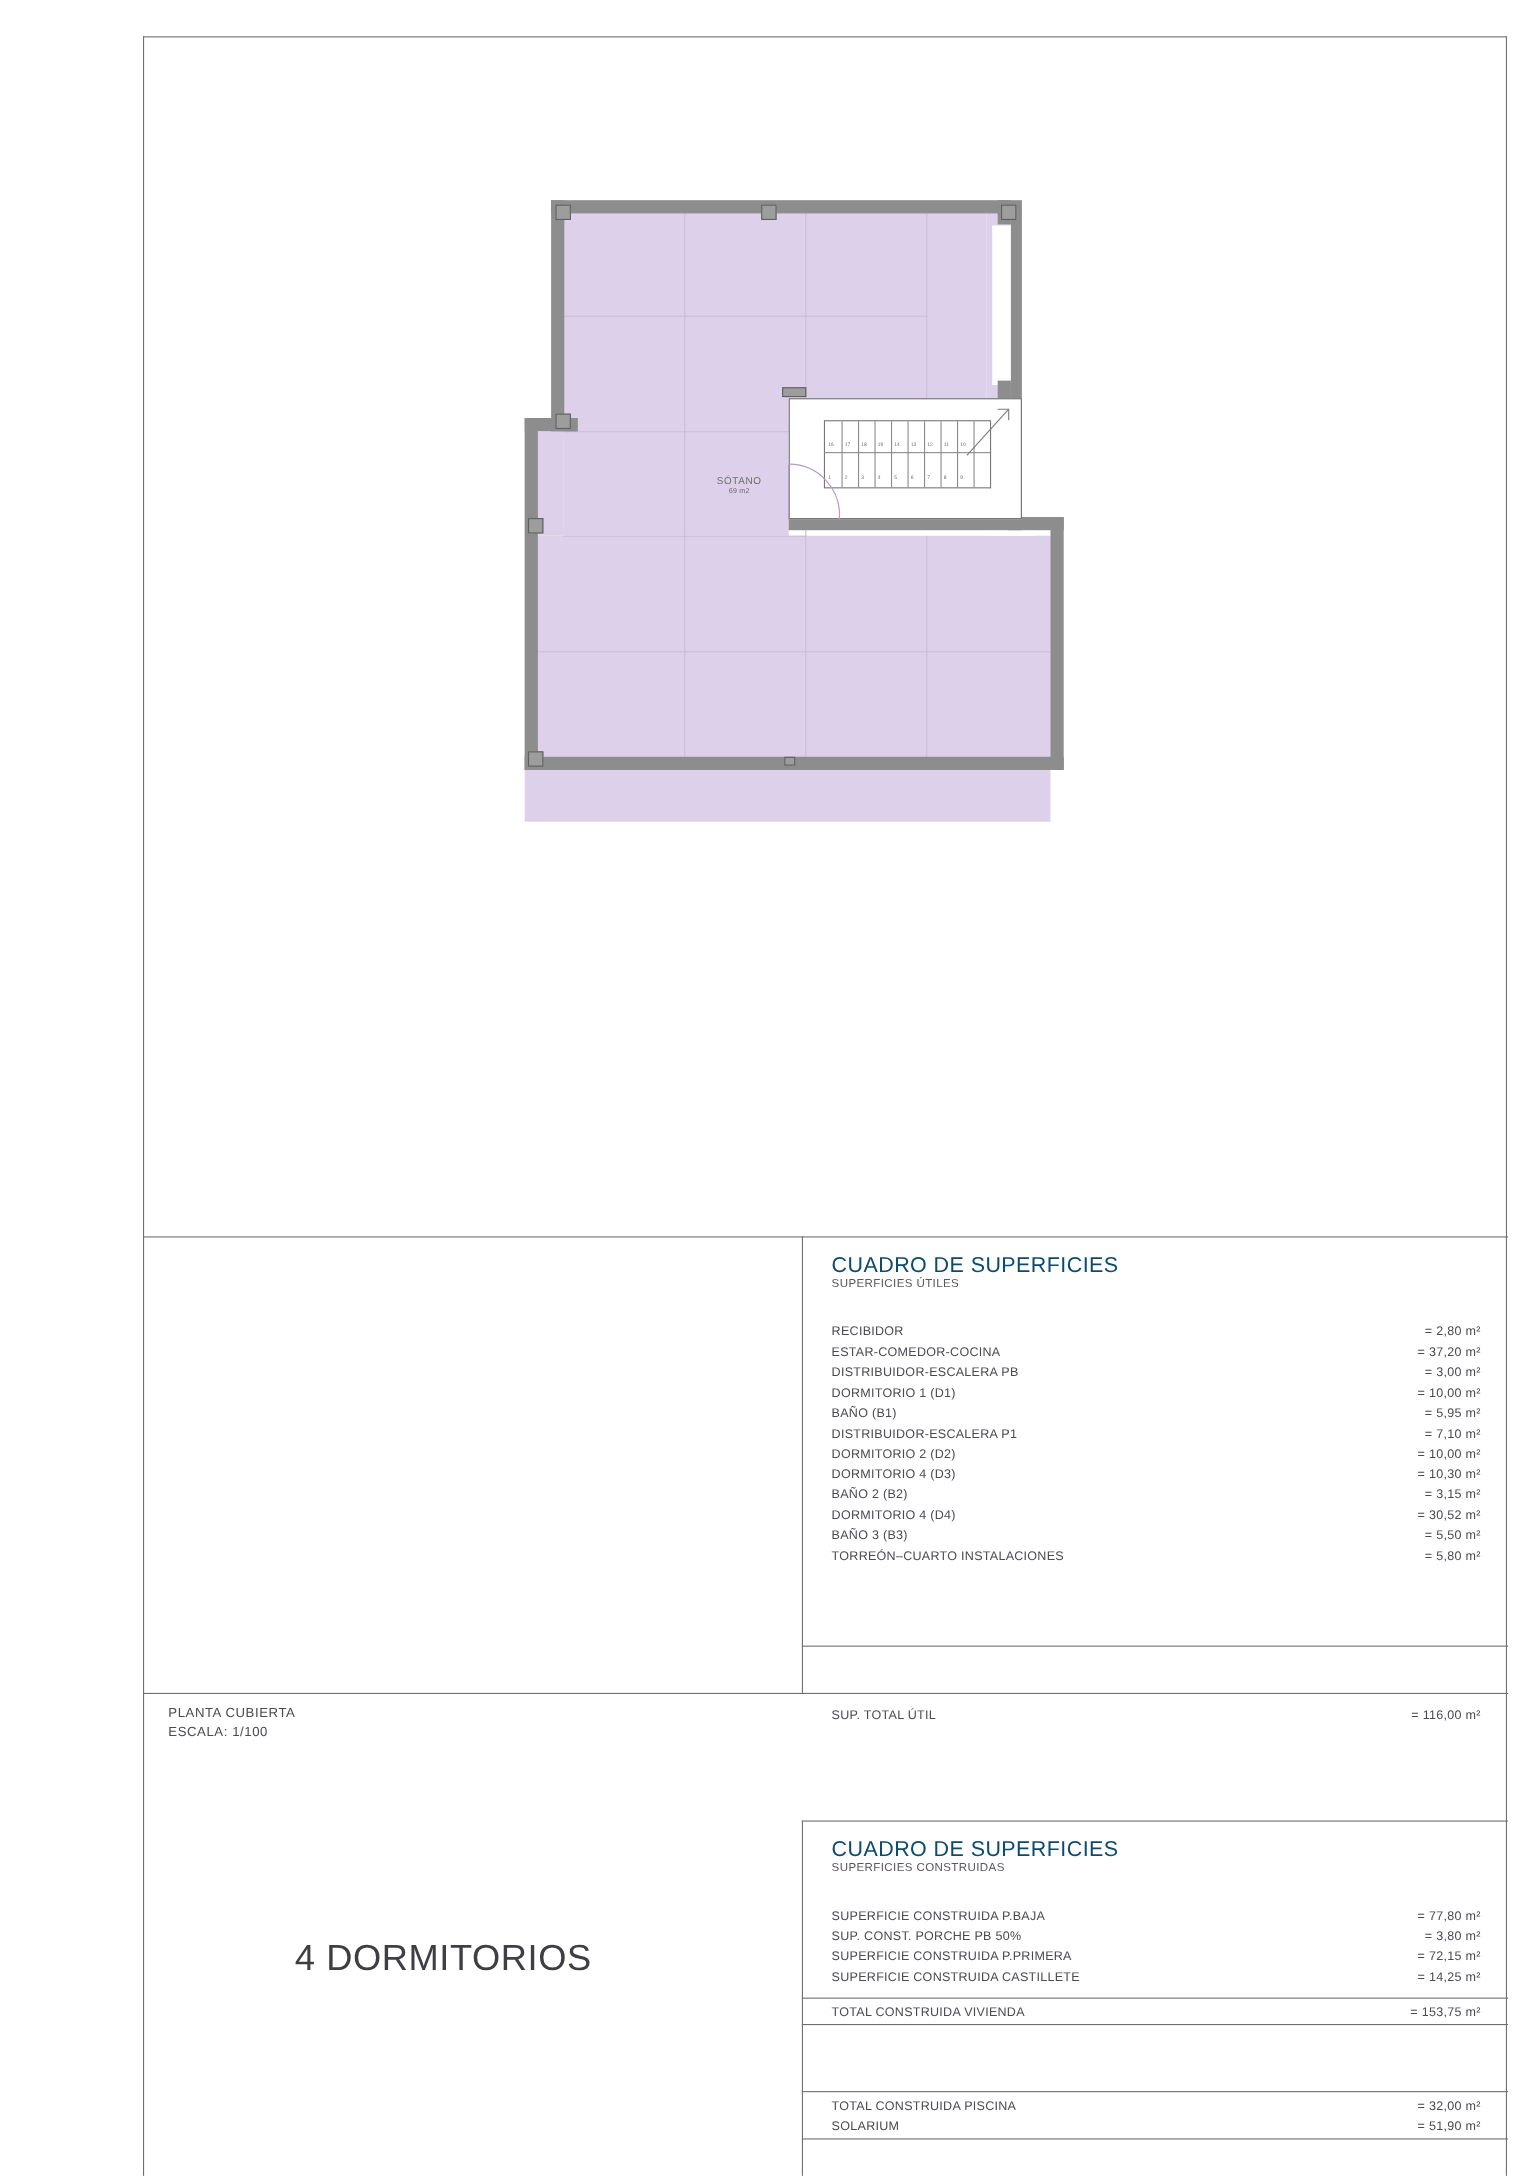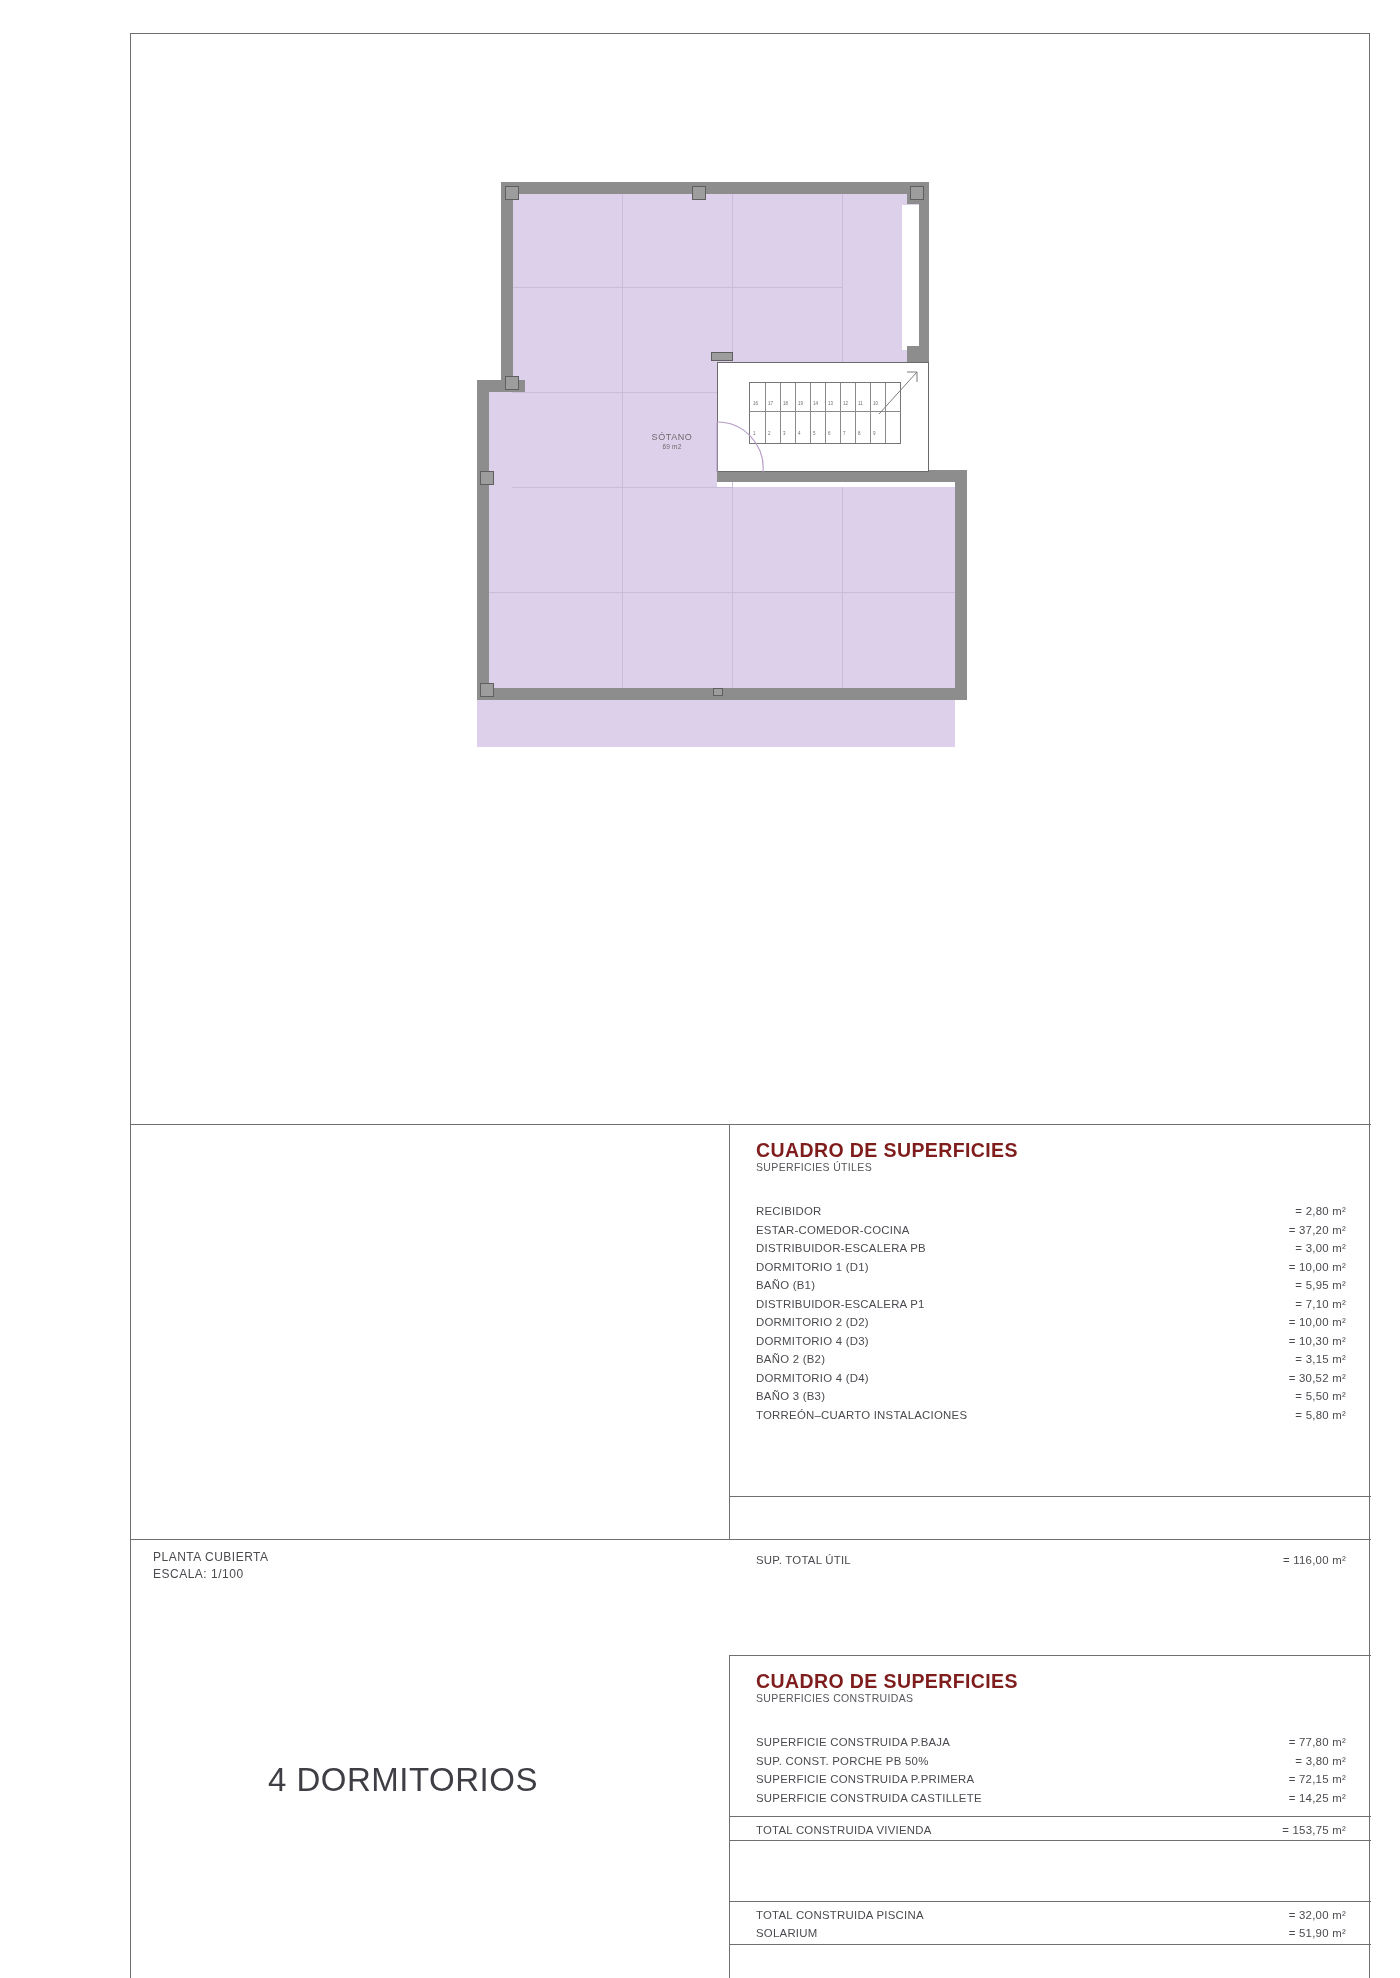--- a/index.html
+++ b/index.html
@@ -117,22 +117,22 @@
   }
 
   
   .table-block {
     position: absolute;
     box-sizing: border-box;
   }
   .tbl-title {
     font-size: 19.5px;
     letter-spacing: .4px;
-    color: #7f1d1d;
-    font-weight: 700;
+    color: #0c4a6e;
+    font-weight: 400;
     line-height: 1.05;
   }
   .tbl-subtitle {
     font-size: 10.5px;
     letter-spacing: .35px;
     color: #56565c;
     margin-top: 1px;
   }
   .rows {
     margin-top: 29px;

